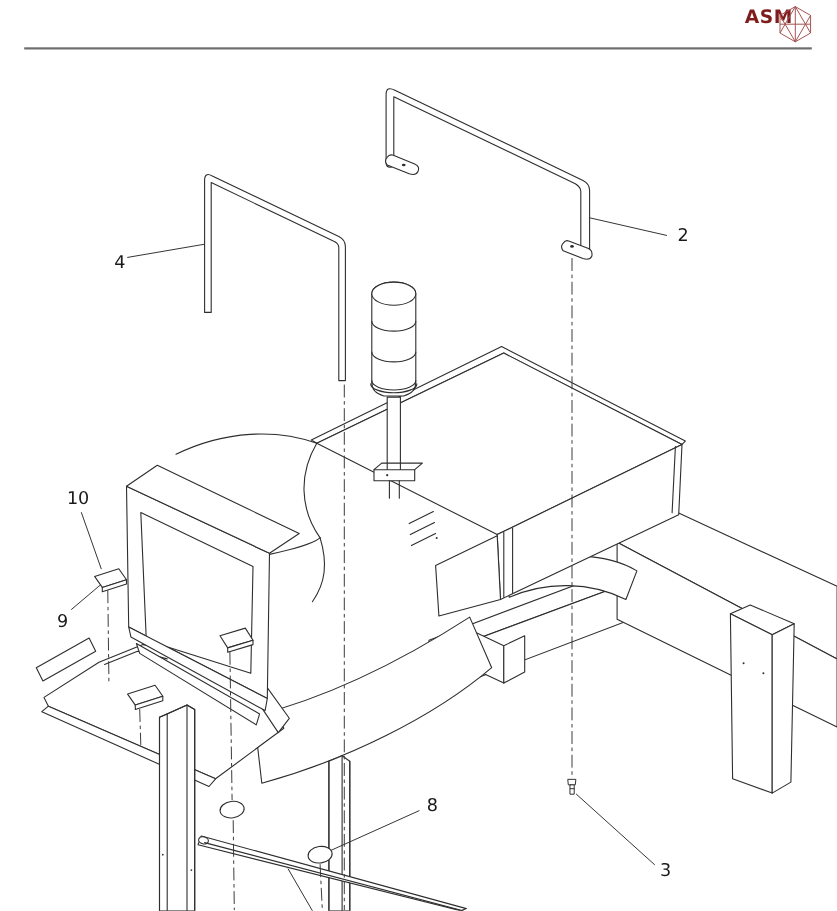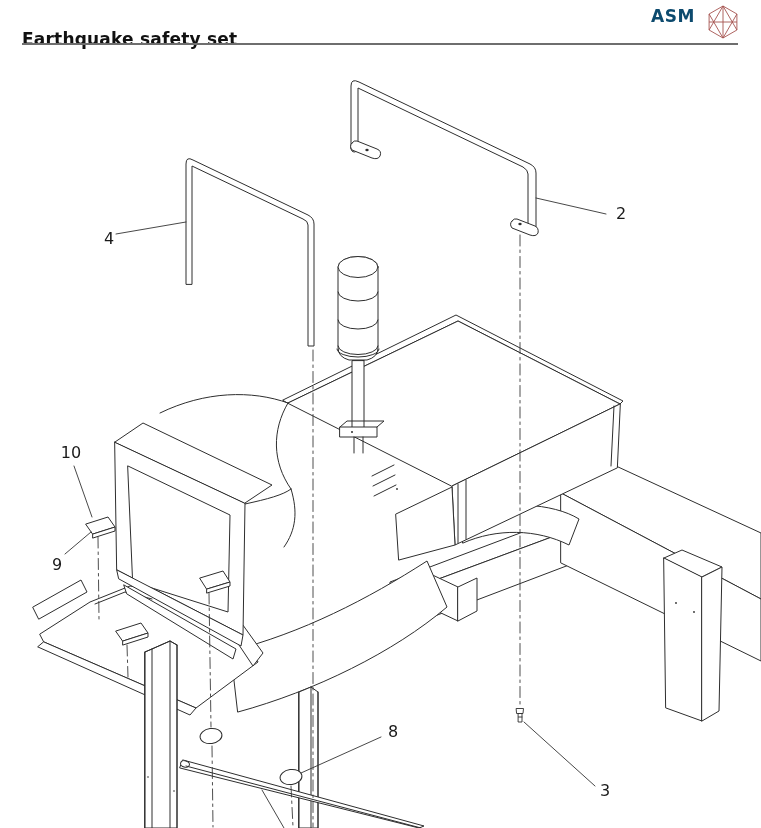--- a/index.html
+++ b/index.html
@@ -3,32 +3,31 @@
 <meta charset="utf-8">
 <style>
   html,body{margin:0;padding:0;background:#fff;}
   body{width:761px;height:828px;overflow:hidden;position:relative;
        font-family:"DejaVu Sans","Liberation Sans",sans-serif;}
   .page{position:absolute;inset:0;background:#fff;}
   .page-title{position:absolute;left:22px;top:18px;font-size:17px;font-weight:bold;
               color:#111;letter-spacing:.2px;}
   .title-rule{position:absolute;left:22px;top:43px;width:716px;height:0;
               border-top:2px solid #6e6e6e;}
-  .brand{position:absolute;left:651px;top:6px;font-size:17px;font-weight:600;
-         color:#0c4a6e;letter-spacing:.5px;}
+  .brand{position:absolute;left:677px;top:6px;font-size:17px;font-weight:600;
+         color:#7f1d1d;letter-spacing:.5px;}
   .logo{position:absolute;left:704px;top:2px;width:38px;height:40px;}
   .diagram{position:absolute;left:0;top:0;width:761px;height:828px;}
   .callout{font-size:16px;fill:#1a1a1a;font-family:"DejaVu Sans","Liberation Sans",sans-serif;}
 </style>
 </head>
 <body>
 
 <div class="page">
 
-  <h1 class="page-title">Earthquake safety set</h1>
   <div class="title-rule"></div>
   <div class="brand">ASM</div>
 
   <svg class="logo" viewBox="0 0 38 40">
     <g fill="none" stroke-width="0.9" stroke="#a5524f">
       <path d="M19,4 L32.9,12 L32.9,28 L19,36 L5.1,28 L5.1,12 Z"></path>
       <path d="M19,4 L5.1,28 M19,4 L32.9,28 M19,36 L5.1,12 M19,36 L32.9,12 M5.1,20 L32.9,20 M19,4 L19,36"></path>
     </g>
   </svg>
 

